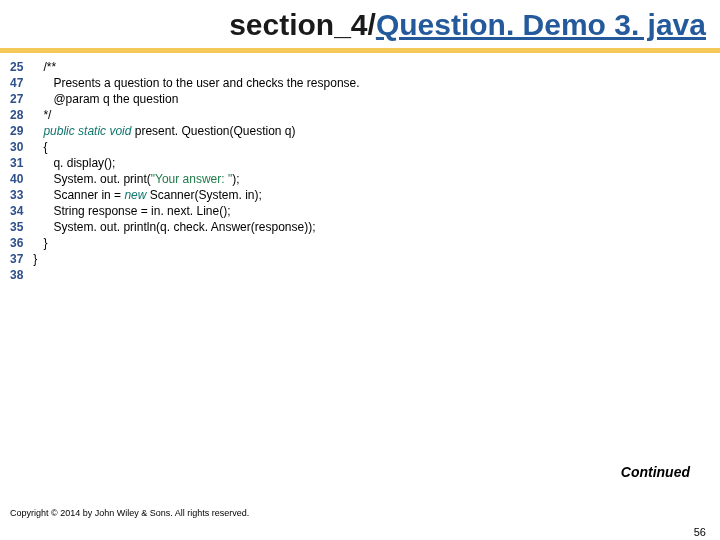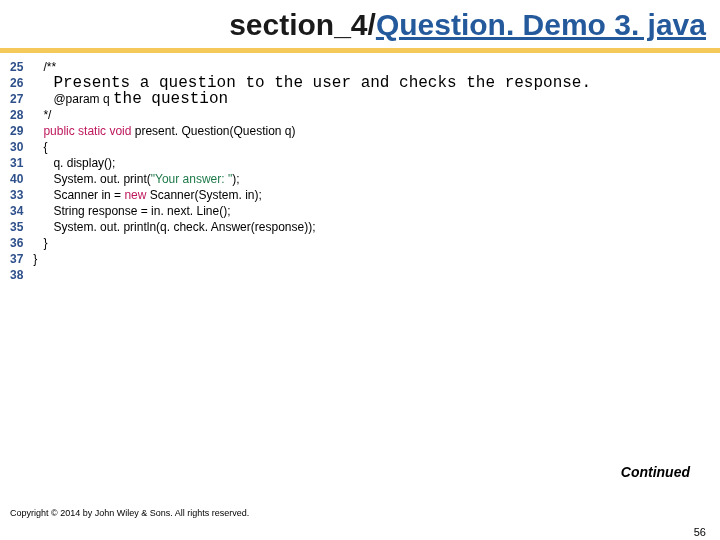--- a/index.html
+++ b/index.html
@@ -39,22 +39,22 @@
     text-align: left;
     padding-right: 10px;
   }
   .gutter div { height: 16px; }
   .code {
     font-family: Arial, Helvetica, sans-serif;
     color: #000;
     white-space: pre;
   }
   .code div { height: 16px; }
-  .comment { color: #000; font-family: Liberation Mono, monospace; font-size: 16px; }
-  .kw { color: #be185d; }
+  .comment { color: #000; font-family: Liberation Sans, sans-serif; font-size: 12px; }
+  .kw { color: #0f766e; font-style: italic; }
   .str { color: #1f7a4a; }
   .continued {
     position: absolute;
     right: 30px;
     bottom: 60px;
     font-weight: bold;
     font-style: italic;
     font-size: 14px;
     color: #000;
   }
@@ -78,21 +78,21 @@
 
 <div class="title-wrap">
   <h1 class="title">
     <span>section_4/</span><span class="link">Question. Demo 3. java</span>
   </h1>
 </div>
 
 <div class="code-area">
   <div class="gutter" id="gutter">
       <div>25</div>
-      <div>26</div>
+      <div>47</div>
       <div>27</div>
       <div>28</div>
       <div>29</div>
       <div>30</div>
       <div>31</div>
       <div>40</div>
       <div>33</div>
       <div>34</div>
       <div>35</div>
       <div>36</div>

